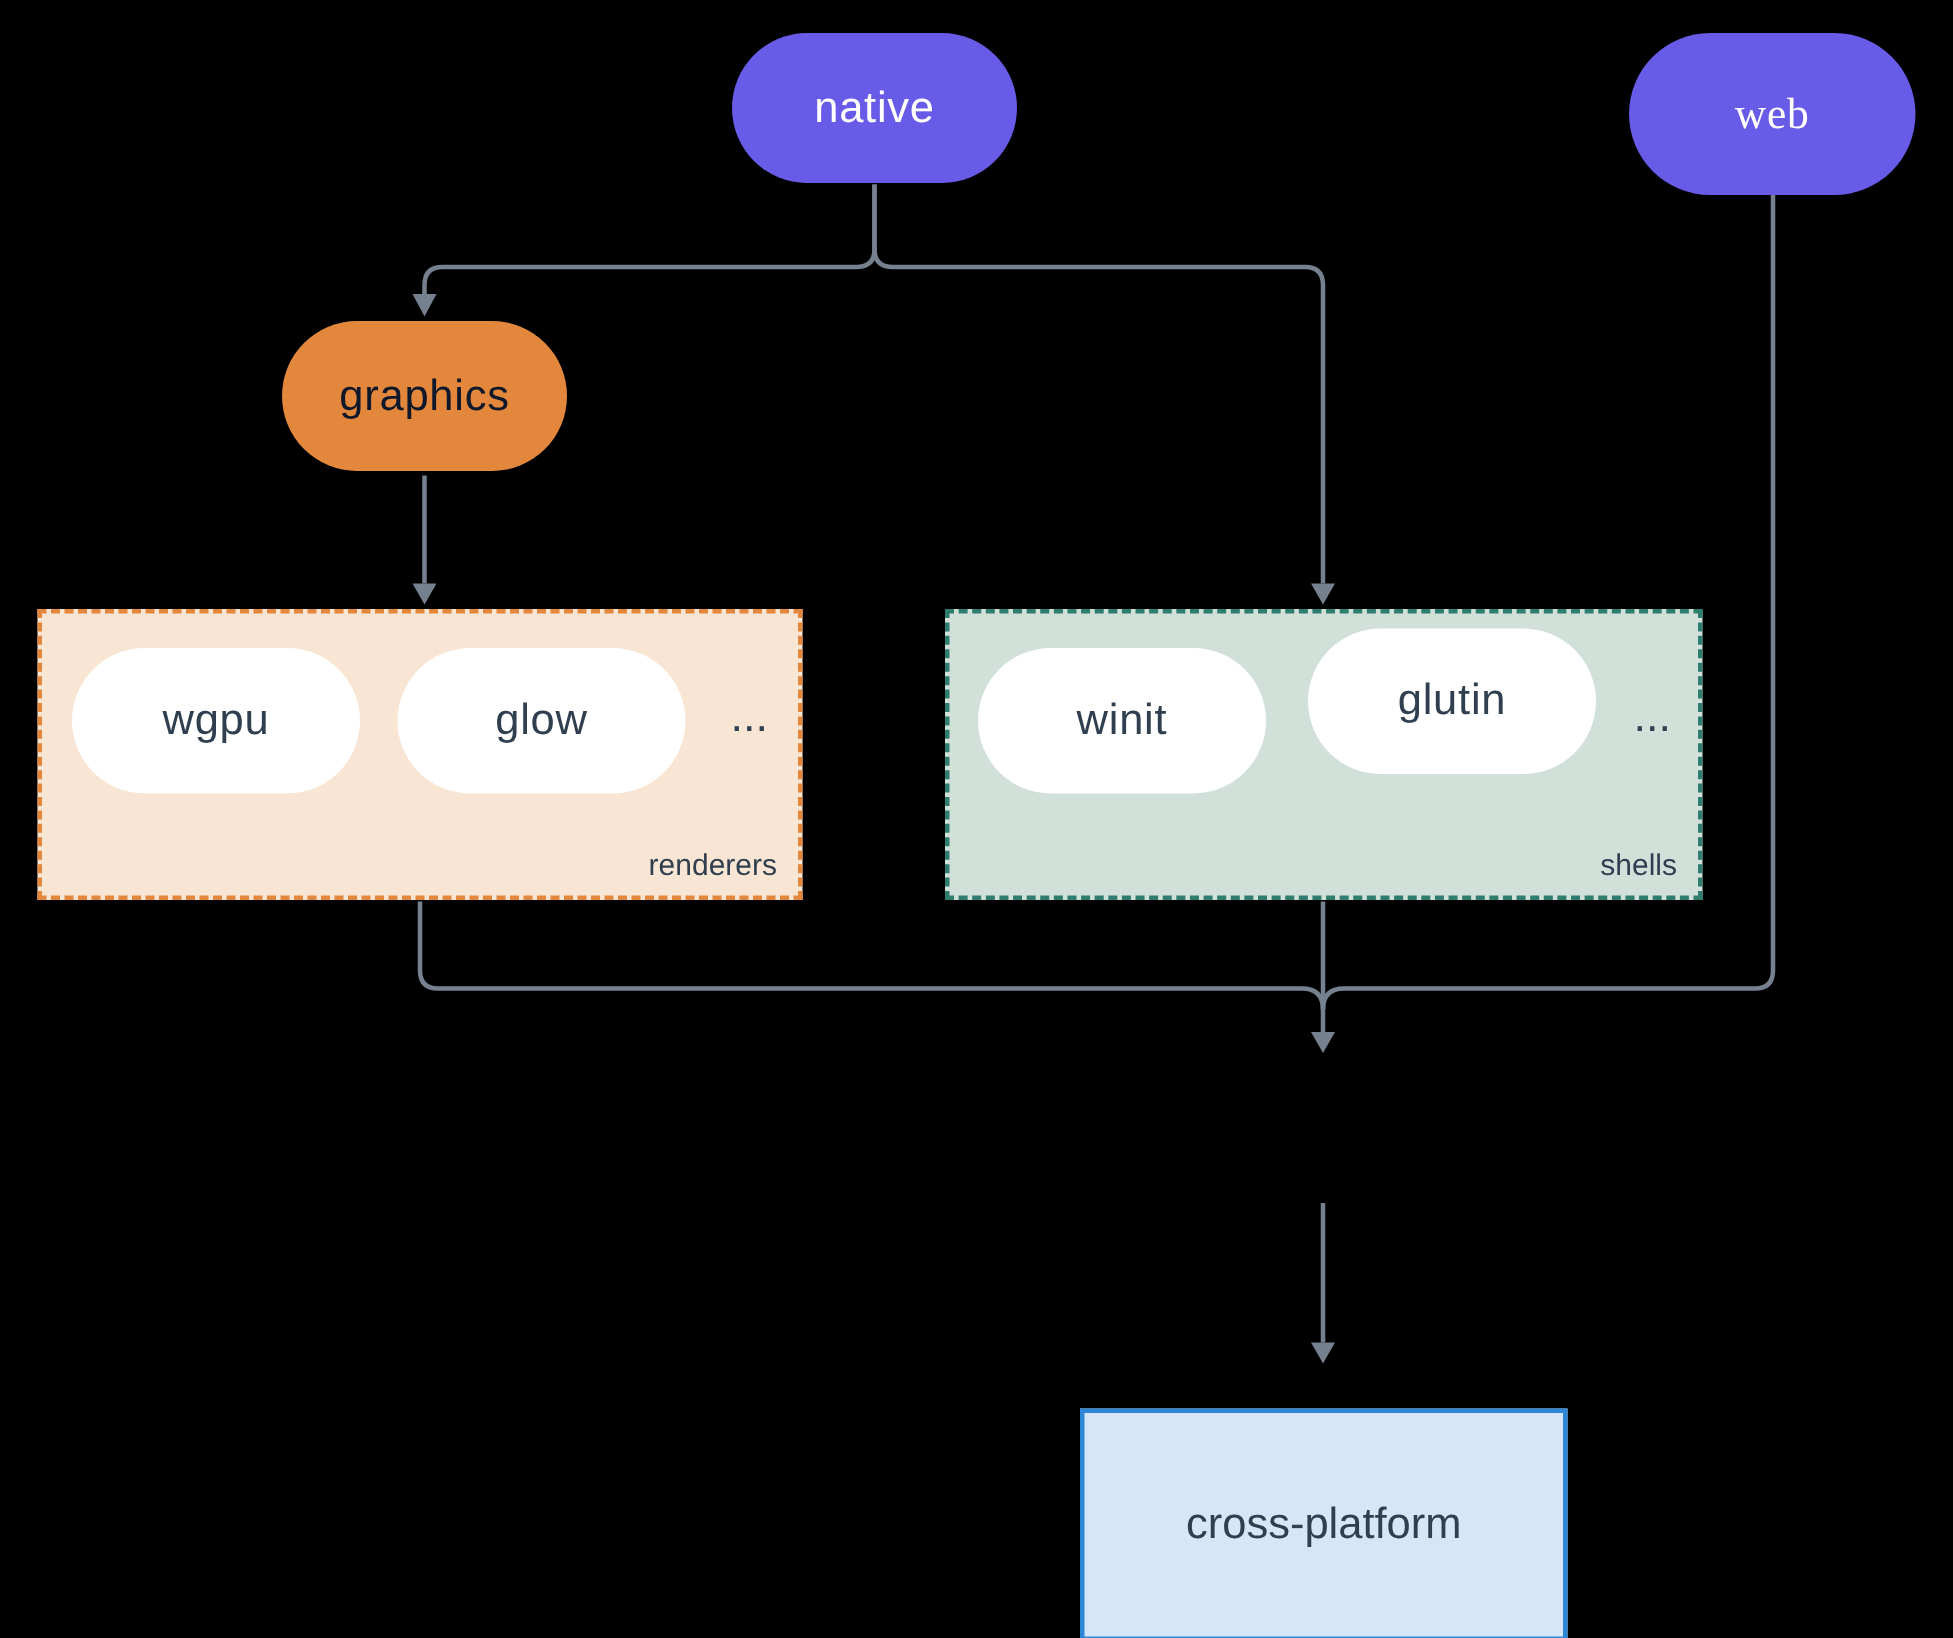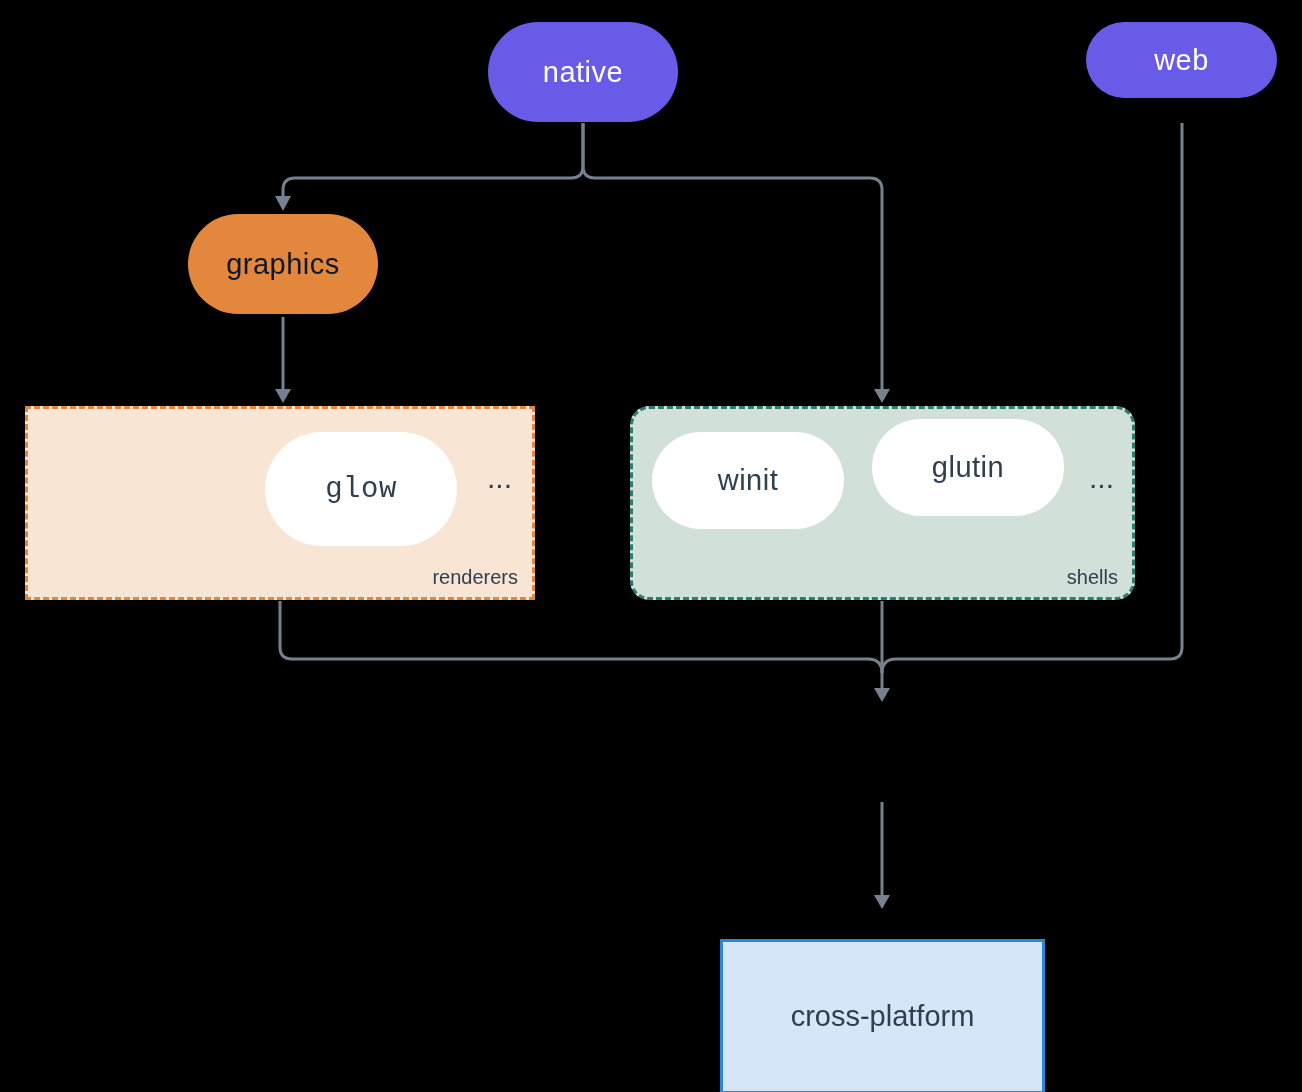--- a/index.html
+++ b/index.html
@@ -120,37 +120,40 @@
     <polygon points="882,702 874,688 890,688"></polygon>
 
     <path d="M 882 802 L 882 895"></path>
     <polygon points="882,909 874,895 890,895"></polygon>
   </svg>
 
   <div class="pill pill-purple" style="left:488px; top:22px; width:190px; height:100px;">
     <span>native</span>
   </div>
 
-  <div class="pill pill-purple" style="left:1086px; top:22px; width:191px; height:76px;">
+  <div class="pill pill-purple" style="left:1086px; top:22px; width:191px; height:108px;font-family:Liberation Serif, serif;">
     <span>web</span>
   </div>
 
   <div class="pill pill-orange" style="left:188px; top:214px; width:190px; height:100px;">
     <span>graphics</span>
   </div>
 
   <div class="groupbox renderers" style="left:25px; top:406px; width:510px; height:194px;">
-    <div class="pill pill-white" style="left:237px; top:23px; width:192px; height:114px;font-family:Liberation Mono, monospace;">
+    <div class="pill pill-white" style="left:20px; top:23px; width:192px; height:97px;">
+      <span>wgpu</span>
+    </div>
+    <div class="pill pill-white" style="left:237px; top:23px; width:192px; height:97px;">
       <span>glow</span>
     </div>
     <div class="ellipsis" style="right:20px; top:52px;">...</div>
     <div class="group-label">renderers</div>
   </div>
 
-  <div class="groupbox shells" style="left:630px; top:406px; width:505px; height:194px;border-radius:19px;">
+  <div class="groupbox shells" style="left:630px; top:406px; width:505px; height:194px;">
     <div class="pill pill-white" style="left:19px; top:23px; width:192px; height:97px;">
       <span>winit</span>
     </div>
     <div class="pill pill-white" style="left:239px; top:10px; width:192px; height:97px;">
       <span>glutin</span>
     </div>
     <div class="ellipsis" style="right:18px; top:52px;">...</div>
     <div class="group-label">shells</div>
   </div>
 

